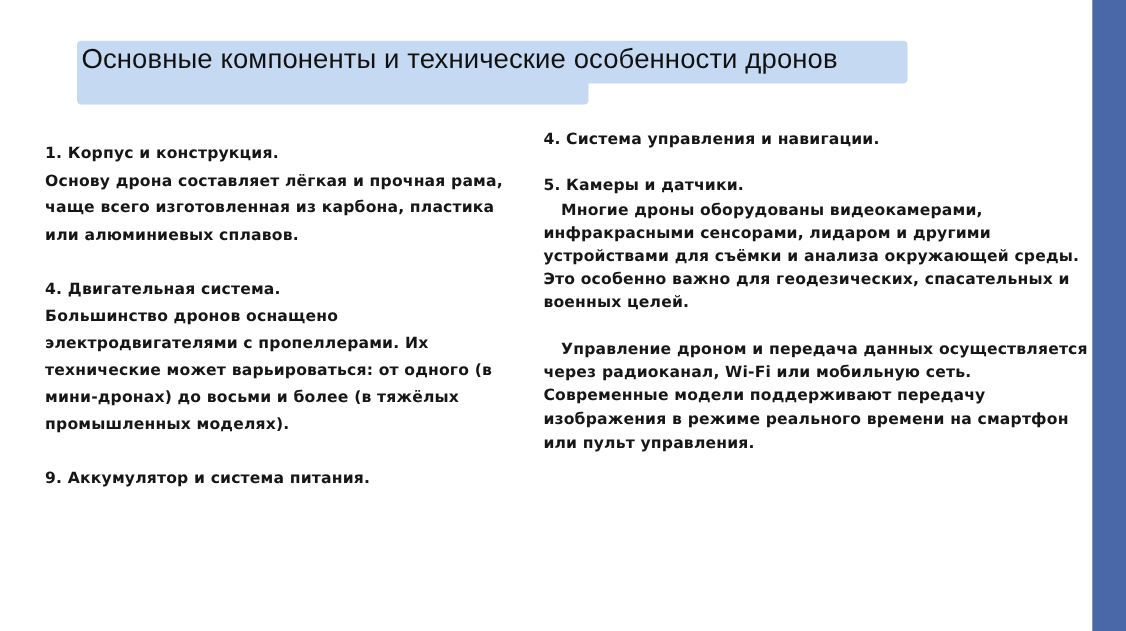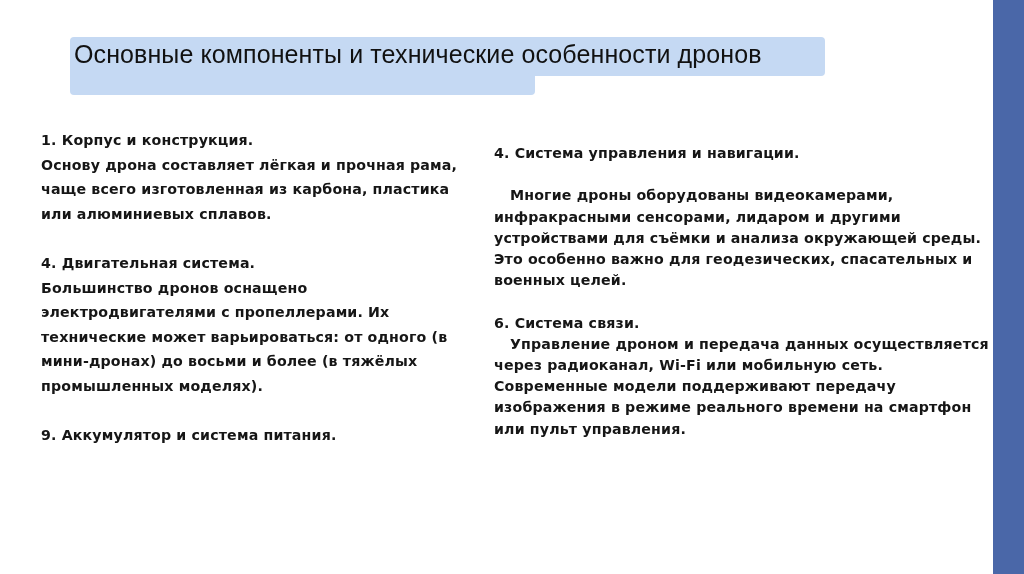--- a/index.html
+++ b/index.html
@@ -64,21 +64,21 @@
       letter-spacing: 0.15px;
     }
     .col-left {
       left: 41px;
       top: 128px;
       width: 440px;
       line-height: 24.6px;
     }
     .col-right {
       left: 494px;
-      top: 143px;
+      top: 117px;
       width: 500px;
       line-height: 21.2px;
     }
     .section { margin: 0; }
     .col-left .section { margin-bottom: 24.6px; }
     .col-right .section { margin-bottom: 21.2px; }
     .heading, .body { display: block; }
     .col-left .heading, .col-left .body { font-weight: bold; }
     .col-right .heading { font-weight: bold; }
     .col-right .body { font-weight: bold; text-indent: 16px; }
@@ -106,21 +106,21 @@
     <div class="section">
       <span class="heading">9. Аккумулятор и система питания.</span>
     </div>
   </div>
 
   <div class="col col-right">
     <div class="section">
       <span class="heading">4. Система управления и навигации.</span>
     </div>
     <div class="section">
+      <span class="heading">5. Камеры и датчики.</span>
       <span class="body">Многие дроны оборудованы видеокамерами, инфракрасными сенсорами, лидаром и другими устройствами для съёмки и анализа окружающей среды. Это особенно важно для геодезических, спасательных и военных целей.</span>
     </div>
     <div class="section">
-      <span class="heading">6. Система связи.</span>
       <span class="body">Управление дроном и передача данных осуществляется через радиоканал, Wi-Fi или мобильную сеть. Современные модели поддерживают передачу изображения в режиме реального времени на смартфон или пульт управления.</span>
     </div>
   </div>
 
 </div>
 
 </body></html>

